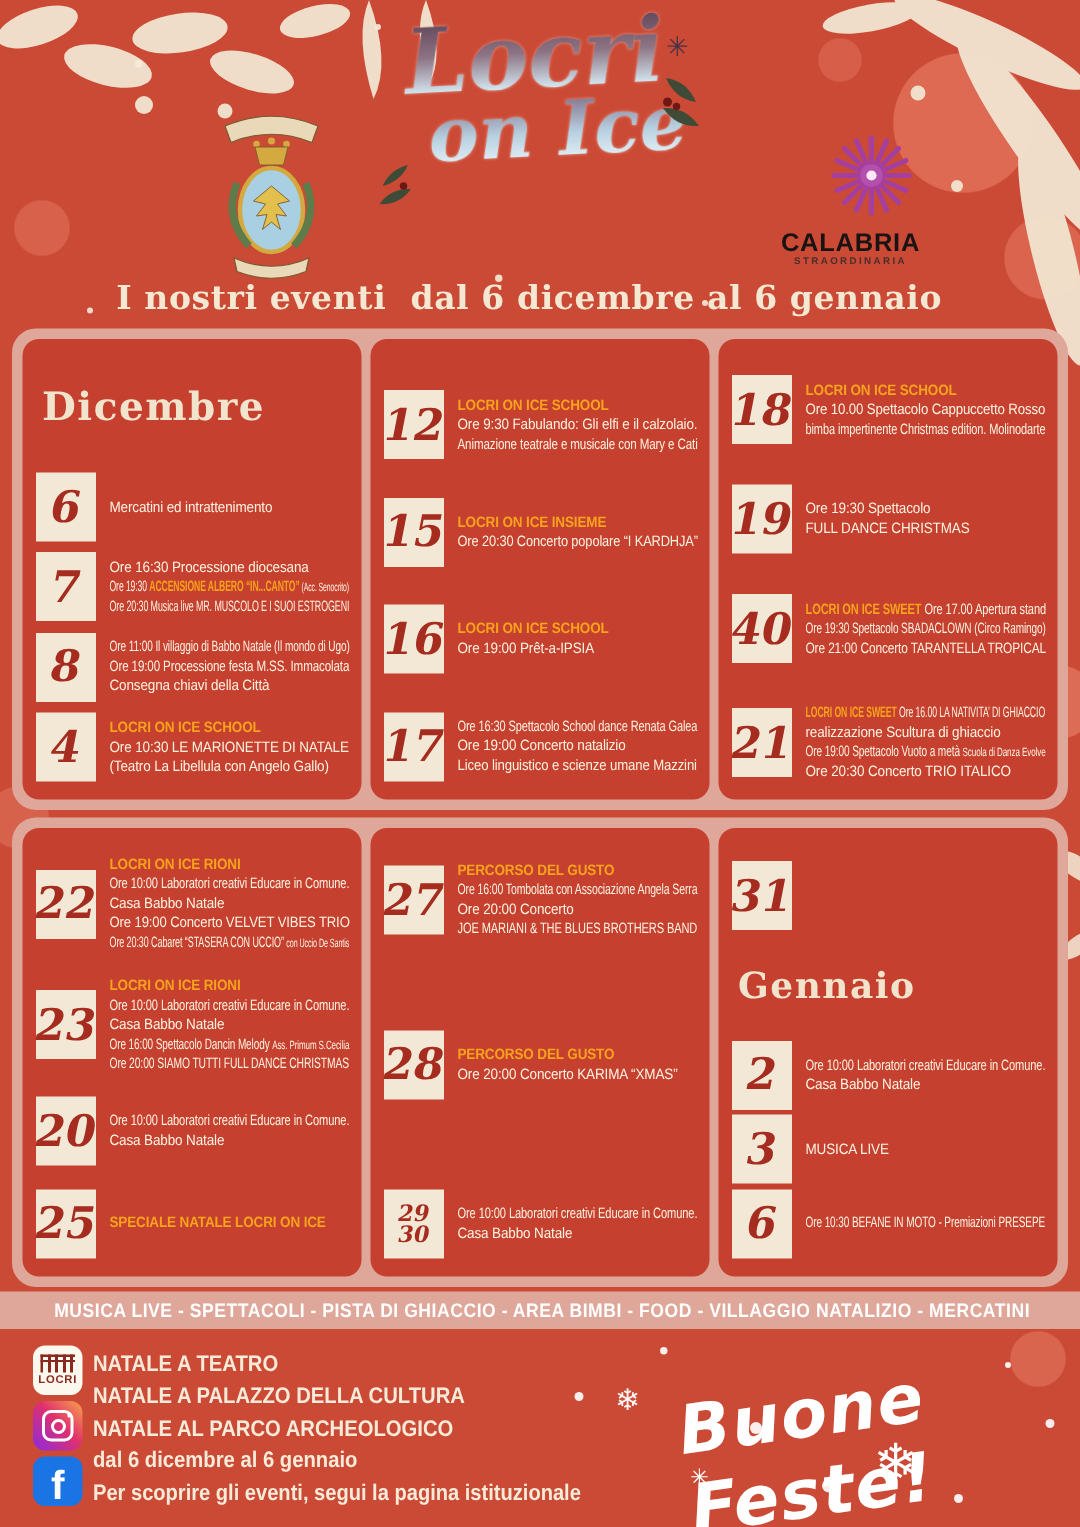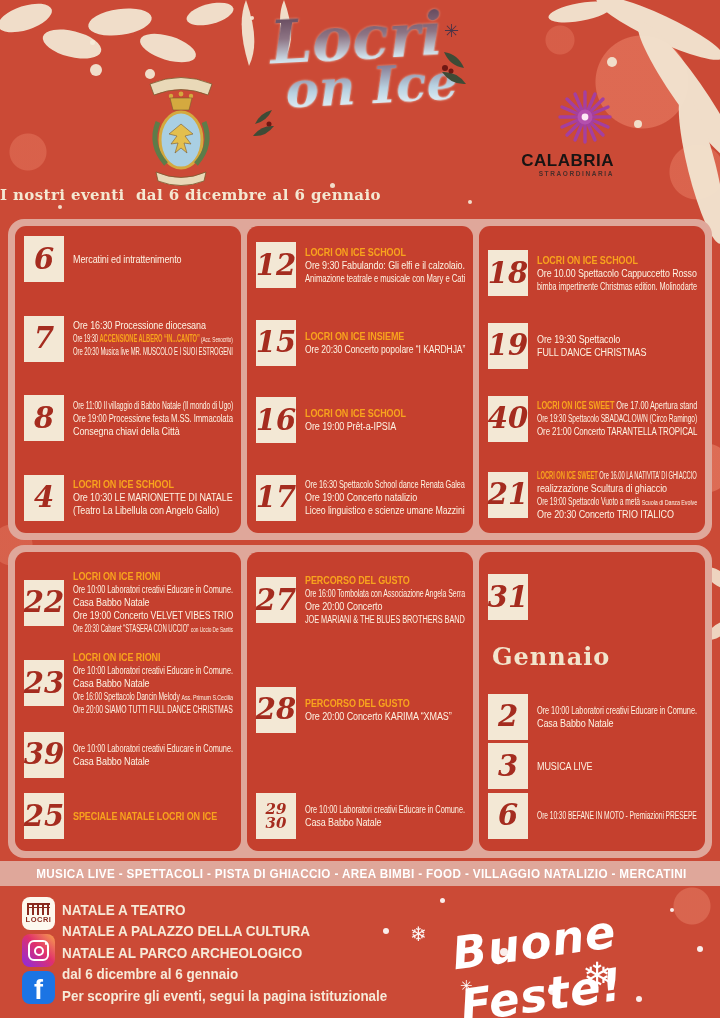--- a/index.html
+++ b/index.html
@@ -20,25 +20,25 @@
   .title-wrap{position:absolute;left:230px;top:8px;width:255px;text-align:center;transform:rotate(-3deg);}
   .title1{font-family:"DejaVu Serif",serif;font-style:italic;font-weight:700;font-size:60px;line-height:1;
     background:linear-gradient(180deg,#5e4156 0%,#8d7484 45%,#cfe0ea 82%,#eef6fa 100%);
     -webkit-background-clip:text;background-clip:text;color:transparent;
     filter:drop-shadow(0 0 1px rgba(250,240,220,.55));}
   .title2{font-family:"DejaVu Serif",serif;font-style:italic;font-weight:700;font-size:50px;line-height:1;
     margin-top:-6px;padding-left:26px;
     background:linear-gradient(180deg,#7c6983 0%,#b8d1e1 55%,#eef7fb 100%);
     -webkit-background-clip:text;background-clip:text;color:transparent;
     filter:drop-shadow(0 0 1px rgba(250,240,220,.55));}
-  .subtitle{position:absolute;left:0;top:186px;width:628px;text-align:left;
-    font-family:"DejaVu Serif",serif;font-weight:700;font-size:15px;color:#f4e8d2;
+  .subtitle{position:absolute;left:0;top:186px;width:628px;text-align:right;
+    font-family:"DejaVu Serif",serif;font-weight:700;font-size:22px;color:#f4e8d2;
     letter-spacing:.4px;white-space:pre;}
   .crest{position:absolute;left:146px;top:74px;}
-  .calabria{position:absolute;left:478px;top:88px;width:136px;text-align:right;}
+  .calabria{position:absolute;left:499px;top:88px;width:136px;text-align:center;}
   .calabria .star{margin-left:28px;}
   .calabria .cname{font-size:17px;font-weight:700;letter-spacing:.5px;color:#191413;line-height:1;margin-top:2px;}
   .calabria .ctag{font-size:6.5px;font-weight:700;letter-spacing:1.6px;color:#4a2e2a;margin-top:1px;}
   
   .group{position:absolute;left:8px;width:704px;background:#dfa79a;border-radius:16px;
     padding:7px;box-sizing:border-box;display:flex;gap:6px;}
   .g1{top:219px;height:321px;}
   .g2{top:545px;height:313px;}
   .col{flex:1;background:#c5402e;border-radius:11px;padding:10px 8px 12px 9px;box-sizing:border-box;
     display:flex;flex-direction:column;justify-content:space-between;min-width:0;}
@@ -177,20 +177,21 @@
         <circle cx="29" cy="29" r="3.4" fill="#fde9f5"></circle>
     </svg>
     <div class="cname">CALABRIA</div>
     <div class="ctag">STRAORDINARIA</div>
   </div>
 
   <div class="subtitle">I nostri eventi  dal 6 dicembre al 6 gennaio</div>
 
   <section class="group g1">
     <div class="col">
+      <h2 class="month">Dicembre</h2>
       <div class="event">
         <div class="daybox">
             <span class="dn">6</span>
           </div>
         <div class="etext">
           <div class="line fit" style="transform: scaleX(0.9); transform-origin: 0px 50%;"><span class="w">Mercatini ed intrattenimento</span></div>
         </div>
       </div>
       <div class="event">
         <div class="daybox">
@@ -217,21 +218,21 @@
             <span class="dn">4</span>
           </div>
         <div class="etext">
           <div class="line fit" style="transform: scaleX(0.9); transform-origin: 0px 50%;"><span class="y">LOCRI ON ICE SCHOOL</span></div>
           <div class="line fit" style="transform: scaleX(0.898876); transform-origin: 0px 50%;"><span class="w">Ore 10:30 LE MARIONETTE DI NATALE</span></div>
           <div class="line fit" style="transform: scaleX(0.9); transform-origin: 0px 50%;"><span class="w">(Teatro La Libellula con Angelo Gallo)</span></div>
         </div>
       </div>
     </div>
 
-    <div class="col" style="padding-top:16px">
+    <div class="col" style="padding-top:34px">
       <div class="event">
         <div class="daybox">
             <span class="dn">12</span>
           </div>
         <div class="etext">
           <div class="line fit" style="transform: scaleX(0.9); transform-origin: 0px 50%;"><span class="y">LOCRI ON ICE SCHOOL</span></div>
           <div class="line fit" style="transform: scaleX(0.898876); transform-origin: 0px 50%;"><span class="w">Ore 9:30 Fabulando: Gli elfi e il calzolaio.</span></div>
           <div class="line fit" style="transform: scaleX(0.772947); transform-origin: 0px 50%;"><span class="w">Animazione teatrale e musicale con Mary e Cati</span></div>
         </div>
       </div>
@@ -330,21 +331,21 @@
         <div class="etext">
           <div class="line fit" style="transform: scaleX(0.9); transform-origin: 0px 50%;"><span class="y">LOCRI ON ICE RIONI</span></div>
           <div class="line fit" style="transform: scaleX(0.740741); transform-origin: 0px 50%;"><span class="w">Ore 10:00 Laboratori creativi Educare in Comune.</span></div>
           <div class="line fit" style="transform: scaleX(0.9); transform-origin: 0px 50%;"><span class="w">Casa Babbo Natale</span></div>
           <div class="line fit" style="transform: scaleX(0.666667); transform-origin: 0px 50%;"><span class="w">Ore 16:00 Spettacolo Dancin Melody </span><span class="w s">Ass. Primum S.Cecilia</span></div>
           <div class="line fit" style="transform: scaleX(0.686695); transform-origin: 0px 50%;"><span class="w">Ore 20:00 SIAMO TUTTI FULL DANCE CHRISTMAS</span></div>
         </div>
       </div>
       <div class="event">
         <div class="daybox">
-            <span class="dn">39</span>
+            <span class="dn">20</span>
           </div>
         <div class="etext">
           <div class="line fit" style="transform: scaleX(0.740741); transform-origin: 0px 50%;"><span class="w">Ore 10:00 Laboratori creativi Educare in Comune.</span></div>
           <div class="line fit" style="transform: scaleX(0.9); transform-origin: 0px 50%;"><span class="w">Casa Babbo Natale</span></div>
         </div>
       </div>
       <div class="event">
         <div class="daybox">
             <span class="dn">25</span>
           </div>

